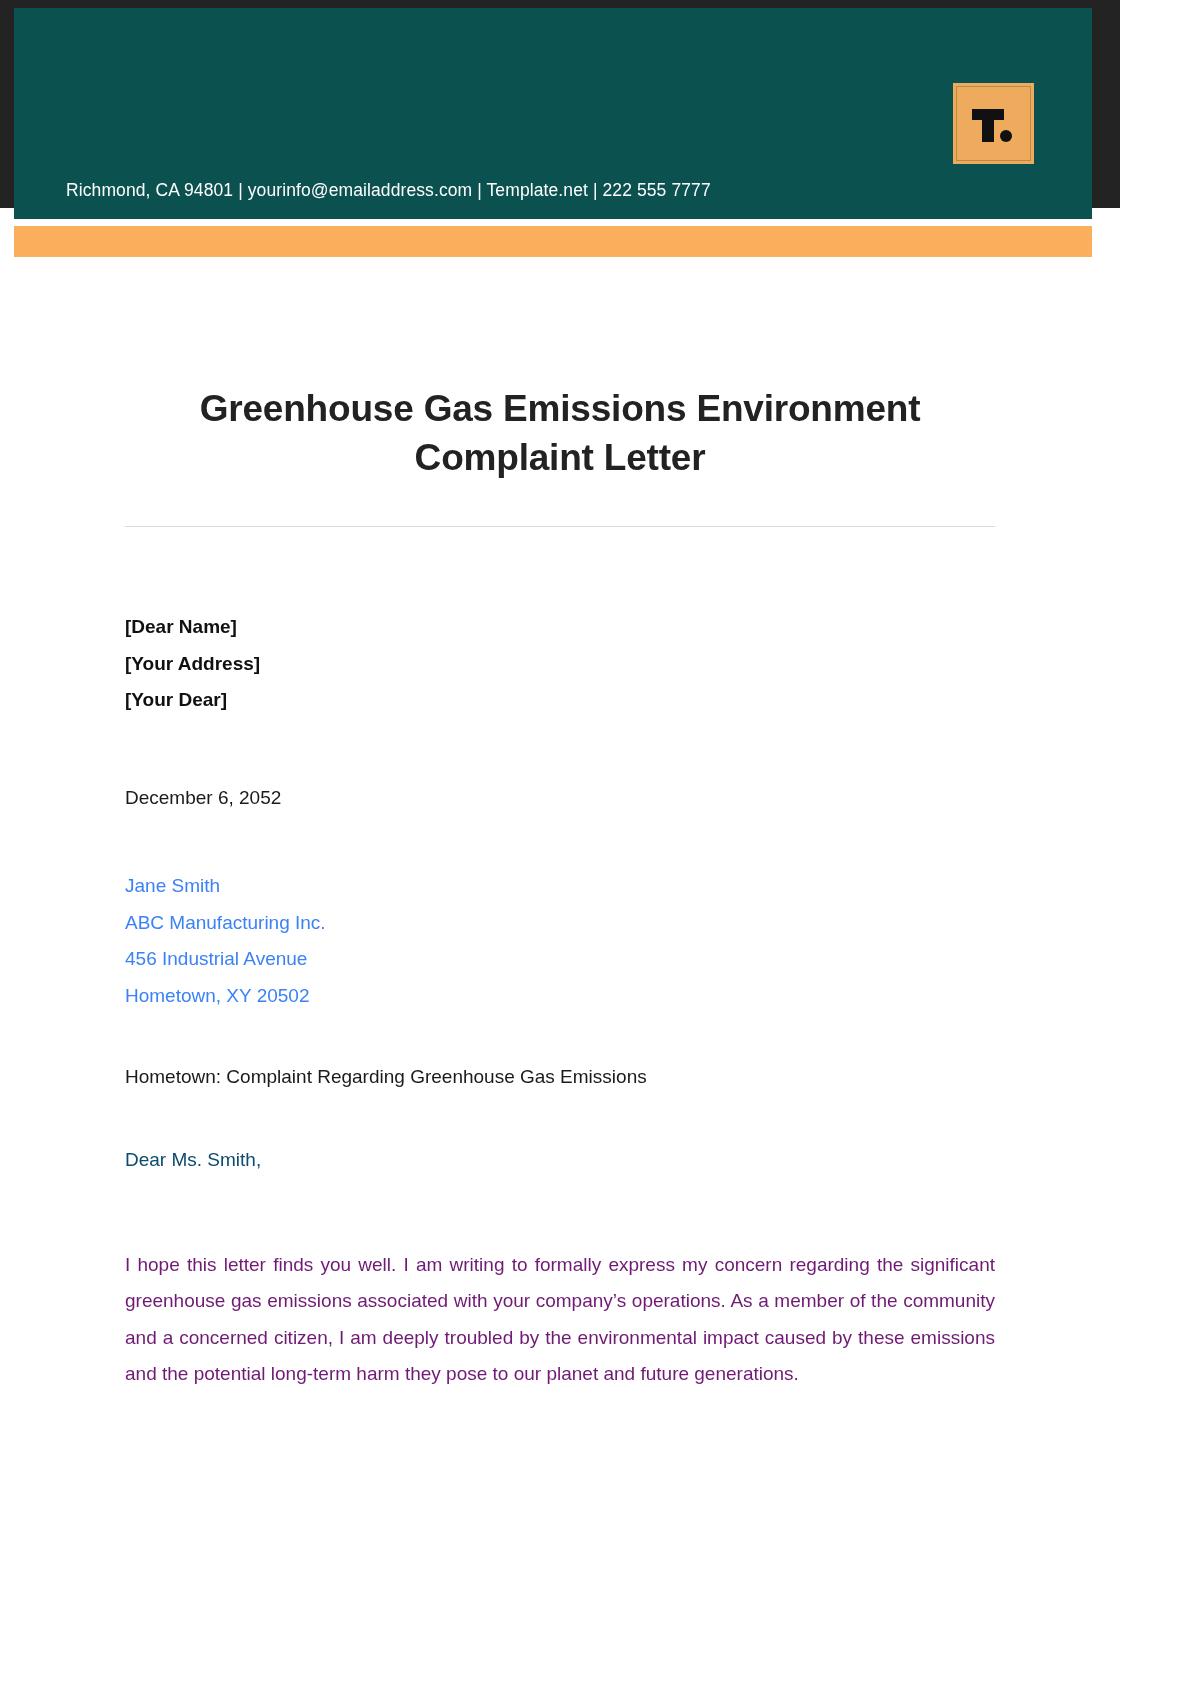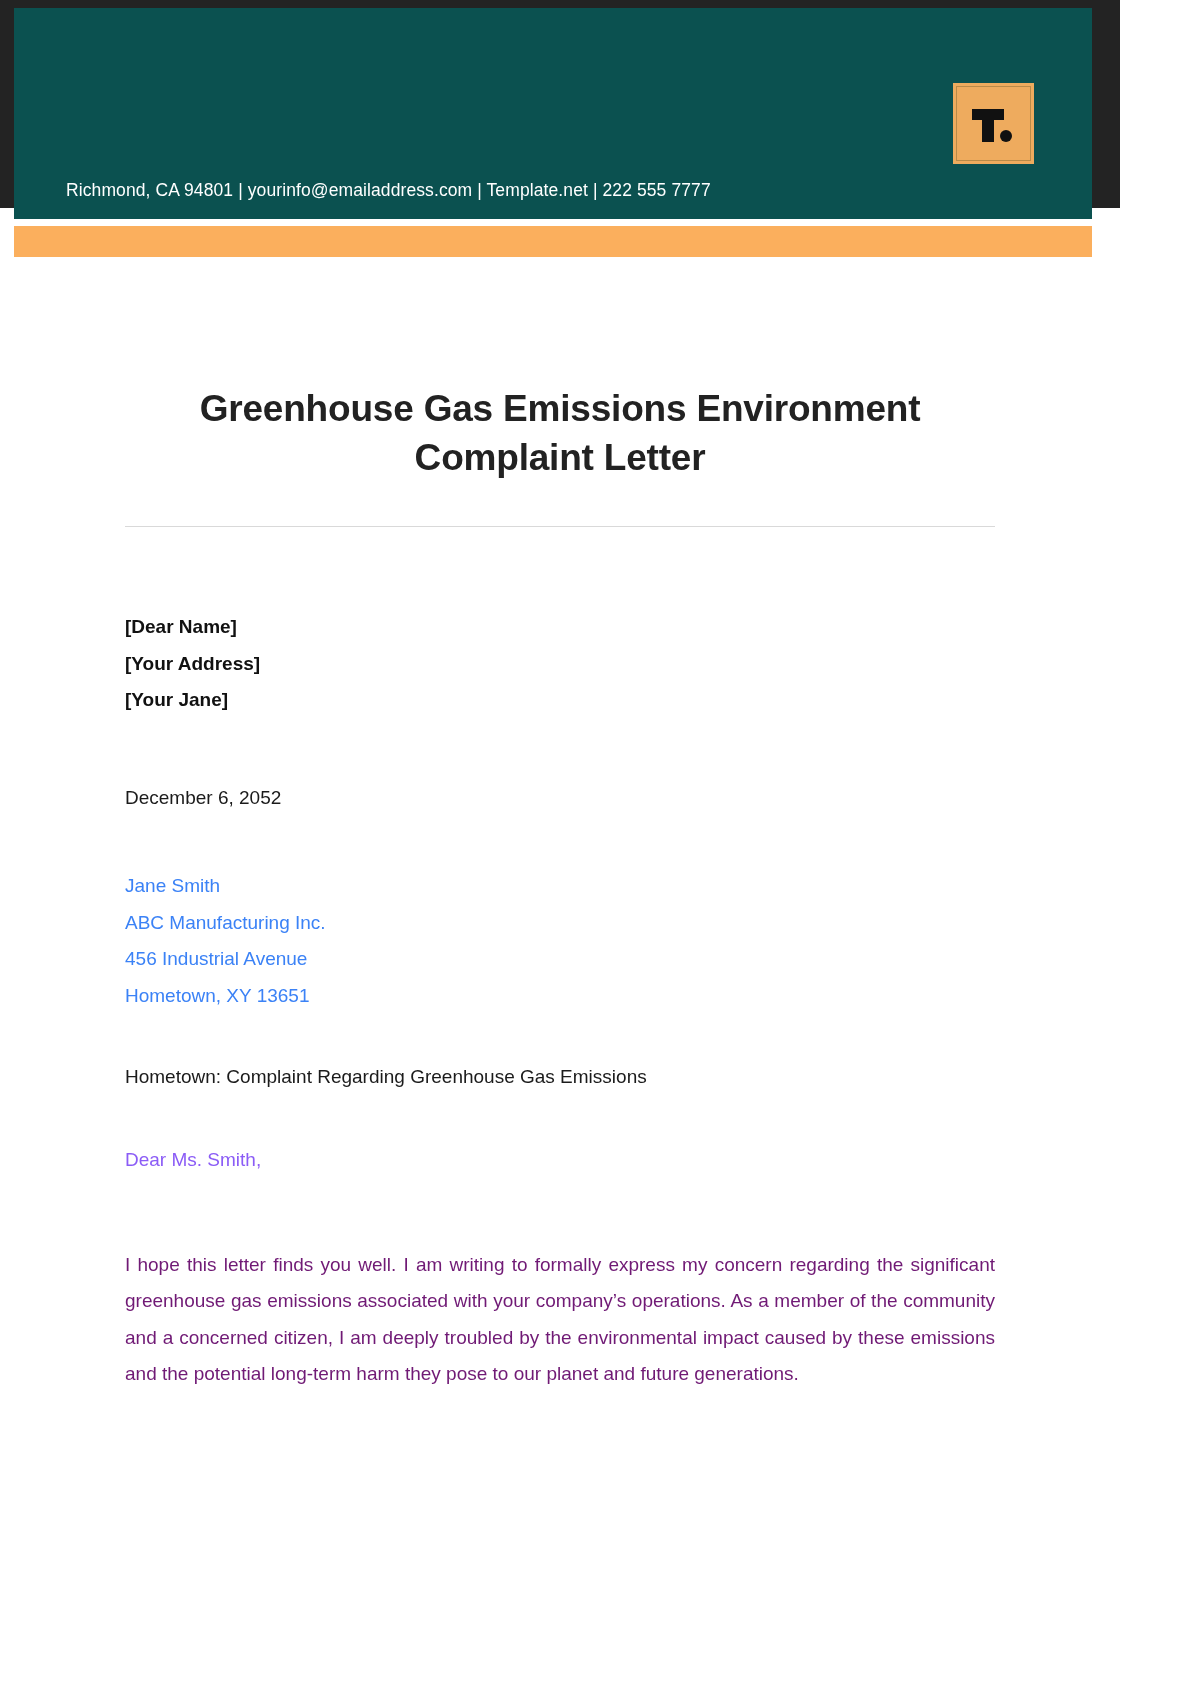--- a/index.html
+++ b/index.html
@@ -181,21 +181,21 @@
     padding-top: 48px;
     font-size: 19px;
     line-height: 1.6;
     color: #1b1b1b;
   }
 
   .salutation {
     padding-top: 53px;
     font-size: 19px;
     line-height: 1.6;
-    color: #8b5cf6;
+    color: #0c4a6e;
   }
 
   .body-paragraph {
     padding-top: 52px;
     font-size: 19px;
     line-height: 1.92;
     text-align: justify;
     color: #701a75;
   }
 </style>
@@ -228,30 +228,30 @@
 
     <h1 class="doc-title">Greenhouse Gas Emissions Environment Complaint Letter</h1>
 
     <div class="title-rule"></div>
 
     <div class="letter">
 
       <div class="sender-block">
         <div class="line">[Dear Name]</div>
         <div class="line">[Your Address]</div>
-        <div class="line">[Your Jane]</div>
+        <div class="line">[Your Dear]</div>
       </div>
 
       <div class="date-line">December 6, 2052</div>
 
       <div class="recipient-block">
         <div class="line">Jane Smith</div>
         <div class="line">ABC Manufacturing Inc.</div>
         <div class="line">456 Industrial Avenue</div>
-        <div class="line">Hometown, XY 13651</div>
+        <div class="line">Hometown, XY 20502</div>
       </div>
 
       <div class="subject-line">Hometown: Complaint Regarding Greenhouse Gas Emissions</div>
 
       <div class="salutation">Dear Ms. Smith,</div>
 
       <p class="body-paragraph">I hope this letter finds you well. I am writing to formally express my concern regarding the significant greenhouse gas emissions associated with your company’s operations. As a member of the community and a concerned citizen, I am deeply troubled by the environmental impact caused by these emissions and the potential long-term harm they pose to our planet and future generations.</p>
 
     </div>
   </div>

